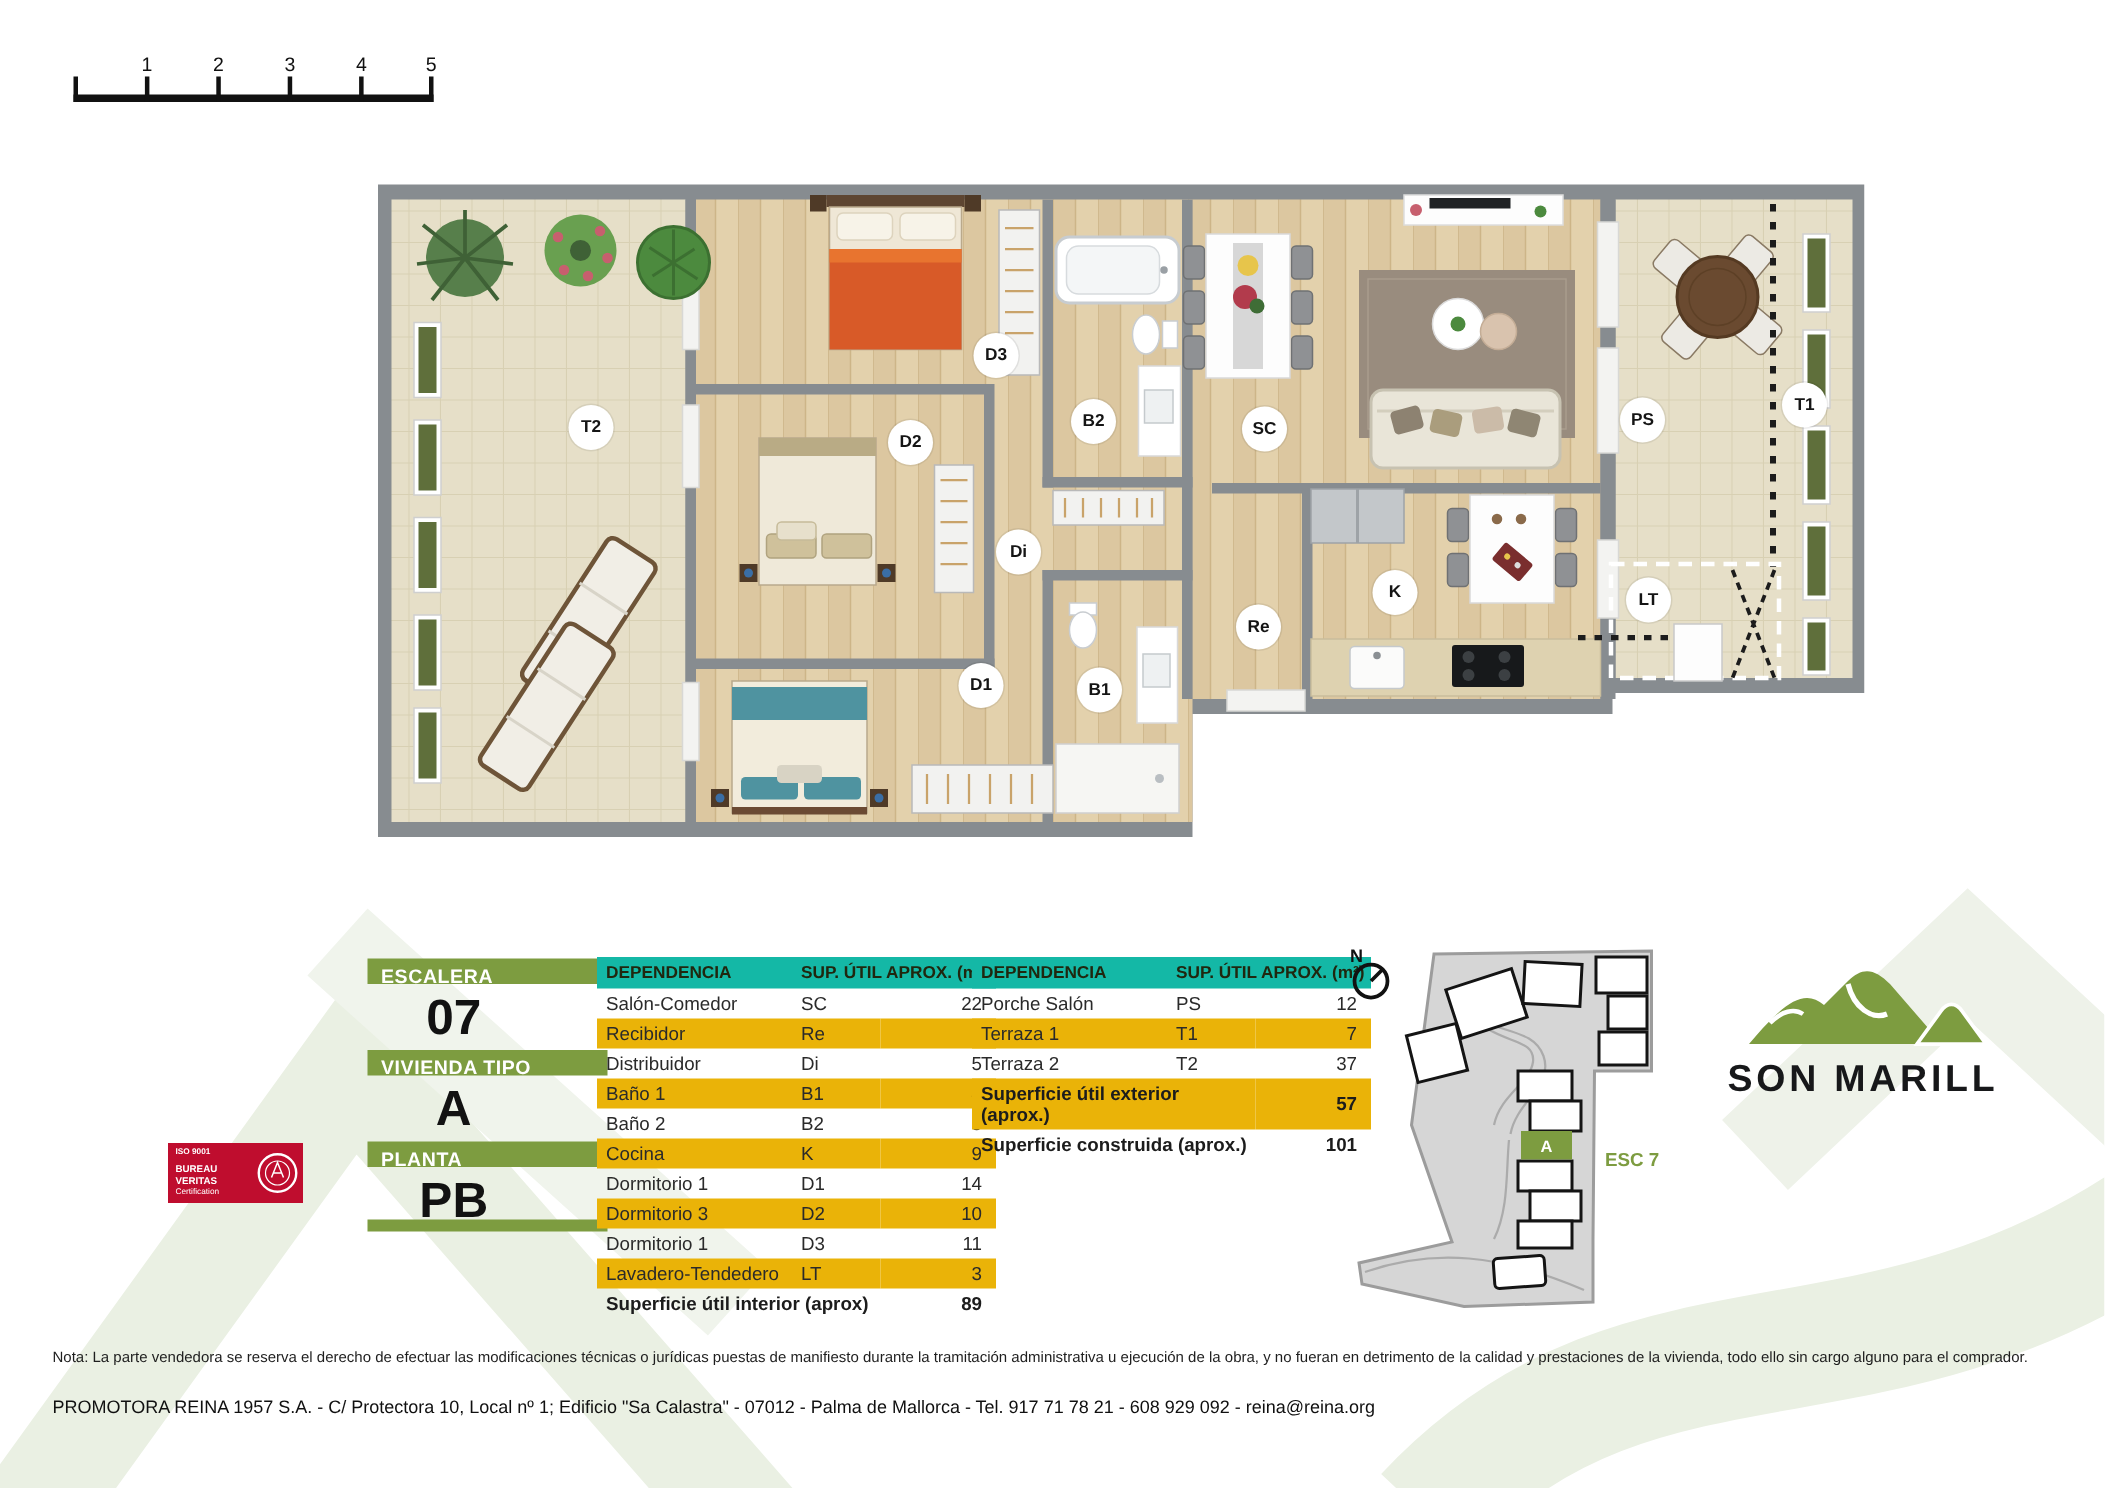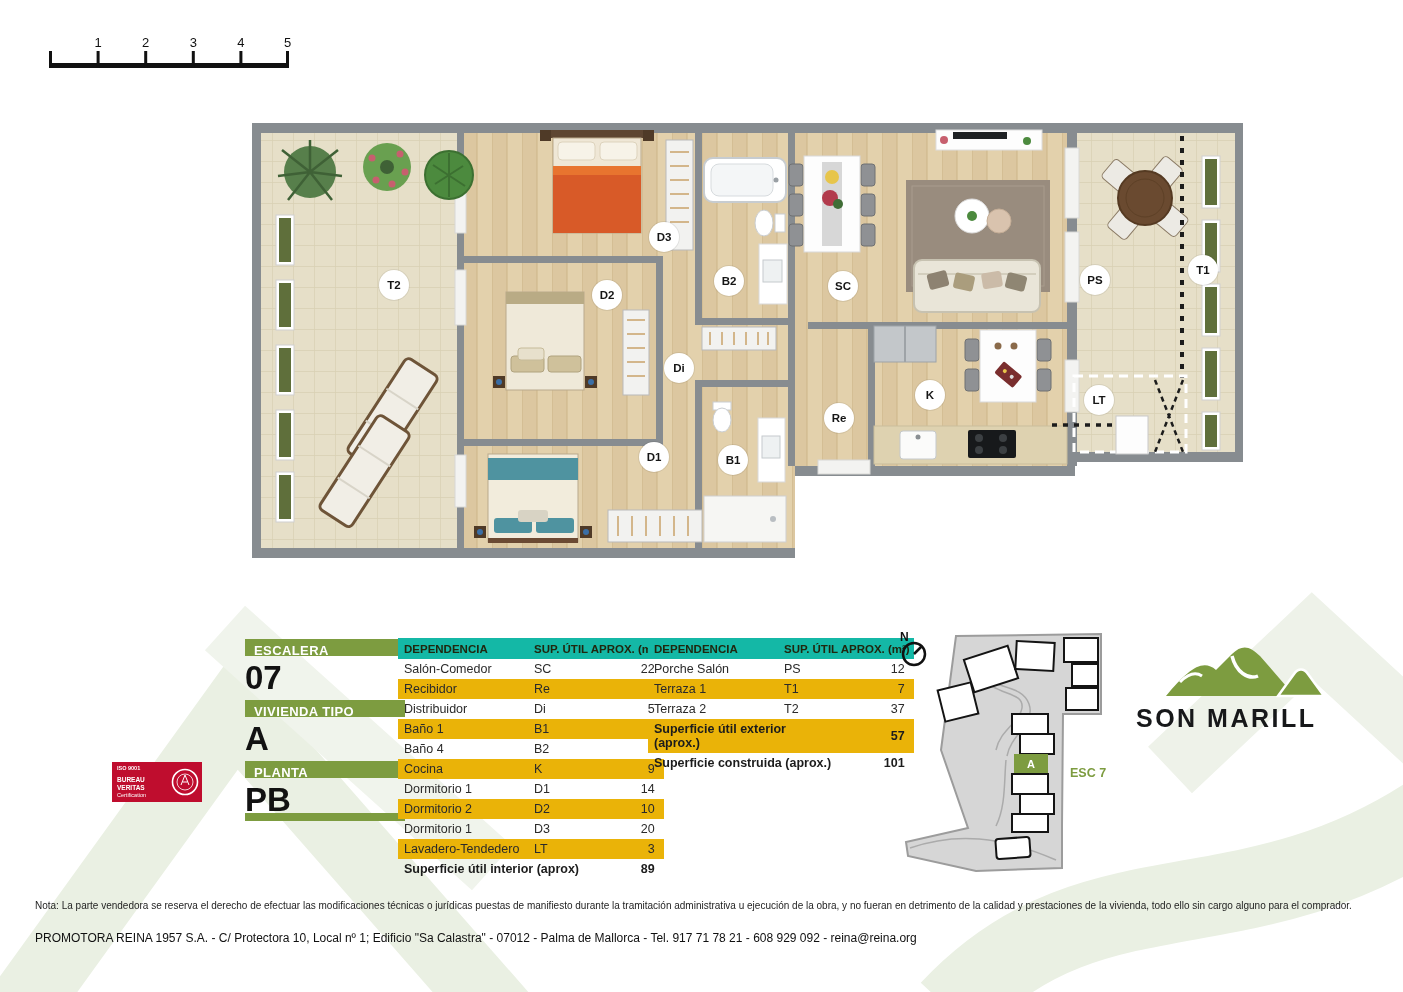--- a/index.html
+++ b/index.html
@@ -7,21 +7,21 @@
         font-family:"Liberation Sans",sans-serif;}
   .abs{position:absolute;}
   
   .rlabel{position:absolute;width:30px;height:30px;border-radius:50%;background:#fff;
           display:flex;align-items:center;justify-content:center;font-size:11.5px;font-weight:bold;
           color:#151515;transform:translate(-50%,-50%);box-shadow:0 0 0 1px rgba(0,0,0,.07);z-index:5;}
   
   .ibar{position:absolute;left:245px;width:160px;height:17px;background:#7d9c40;color:#fff;
         font-weight:bold;font-size:13px;letter-spacing:.4px;line-height:23px;padding-left:9px;
         box-sizing:border-box;z-index:3;}
-  .ival{position:absolute;left:245px;width:115px;text-align:left;font-size:33px;font-weight:bold;
+  .ival{position:absolute;left:245px;width:115px;text-align:center;font-size:33px;font-weight:bold;
         color:#121212;z-index:3;line-height:1;}
   .ithin{position:absolute;left:245px;width:160px;height:8px;background:#7d9c40;z-index:3;}
   
   table.t{position:absolute;border-collapse:collapse;z-index:3;}
   table.t th{background:#14b8a6;color:#20270f;font-size:11.5px;font-weight:bold;text-align:left;
              padding:5px 4px 4px 6px;white-space:nowrap;}
   table.t td{font-size:12.5px;color:#2a2a2a;padding:3px 4px 3px 6px;}
   table.t .name{width:120px;}
   table.t .code{width:40px;}
   table.t .val{width:50px;text-align:right;padding-right:9px;}
@@ -30,21 +30,21 @@
   
   .reina{position:absolute;left:36px;top:610px;width:204px;text-align:center;z-index:3;}
   .reina-name{color:#3fae62;font-size:47px;font-weight:bold;letter-spacing:1px;line-height:.85;}
   .reina-sub{color:#3fae62;font-size:10.5px;letter-spacing:6.5px;margin-top:7px;padding-left:5px;}
   .badge{position:absolute;left:112px;top:762px;width:90px;height:40px;background:#bf0d2e;
          display:flex;align-items:center;z-index:3;}
   .badge-txt{flex:1;color:#fff;text-align:left;padding-left:5px;line-height:1.25;}
   .badge-iso{font-size:5.5px;font-weight:bold;}
   .badge-org{font-size:6.5px;font-weight:bold;margin-top:4px;}
   .badge-cert{font-size:5.5px;}
-  .sonmarill{position:absolute;left:1136px;top:642px;width:212px;text-align:left;z-index:3;}
+  .sonmarill{position:absolute;left:1136px;top:642px;width:212px;text-align:center;z-index:3;}
   .sm-text{font-size:25px;font-weight:bold;letter-spacing:2.5px;color:#17181a;margin-top:2px;}
   
   .f1{position:absolute;left:35px;top:931px;font-size:12px;color:#101010;white-space:nowrap;z-index:3;}
   .f2{position:absolute;left:35px;top:900px;font-size:10px;color:#1e1e1e;white-space:nowrap;z-index:3;}
   svg text{font-family:"Liberation Sans",sans-serif;}
 </style>
 </head>
 <body>
 
 <div class="page">
@@ -404,43 +404,43 @@
           <td class="name">Distribuidor</td>
           <td class="code">Di</td>
           <td class="val">5</td>
         </tr>
     <tr class="g">
           <td class="name">Baño 1</td>
           <td class="code">B1</td>
           <td class="val">4</td>
         </tr>
     <tr>
-          <td class="name">Baño 4</td>
+          <td class="name">Baño 2</td>
           <td class="code">B2</td>
           <td class="val">5</td>
         </tr>
     <tr class="g">
           <td class="name">Cocina</td>
           <td class="code">K</td>
           <td class="val">9</td>
         </tr>
     <tr>
           <td class="name">Dormitorio 1</td>
           <td class="code">D1</td>
           <td class="val">14</td>
         </tr>
     <tr class="g">
-          <td class="name">Dormitorio 2</td>
+          <td class="name">Dormitorio 3</td>
           <td class="code">D2</td>
           <td class="val">10</td>
         </tr>
     <tr>
           <td class="name">Dormitorio 1</td>
           <td class="code">D3</td>
-          <td class="val">20</td>
+          <td class="val">11</td>
         </tr>
     <tr class="g">
           <td class="name">Lavadero-Tendedero</td>
           <td class="code">LT</td>
           <td class="val">3</td>
         </tr>
     <tr>
       <td colspan="2" class="b">Superficie útil interior (aprox)</td>
       <td class="val b">89</td>
     </tr>

